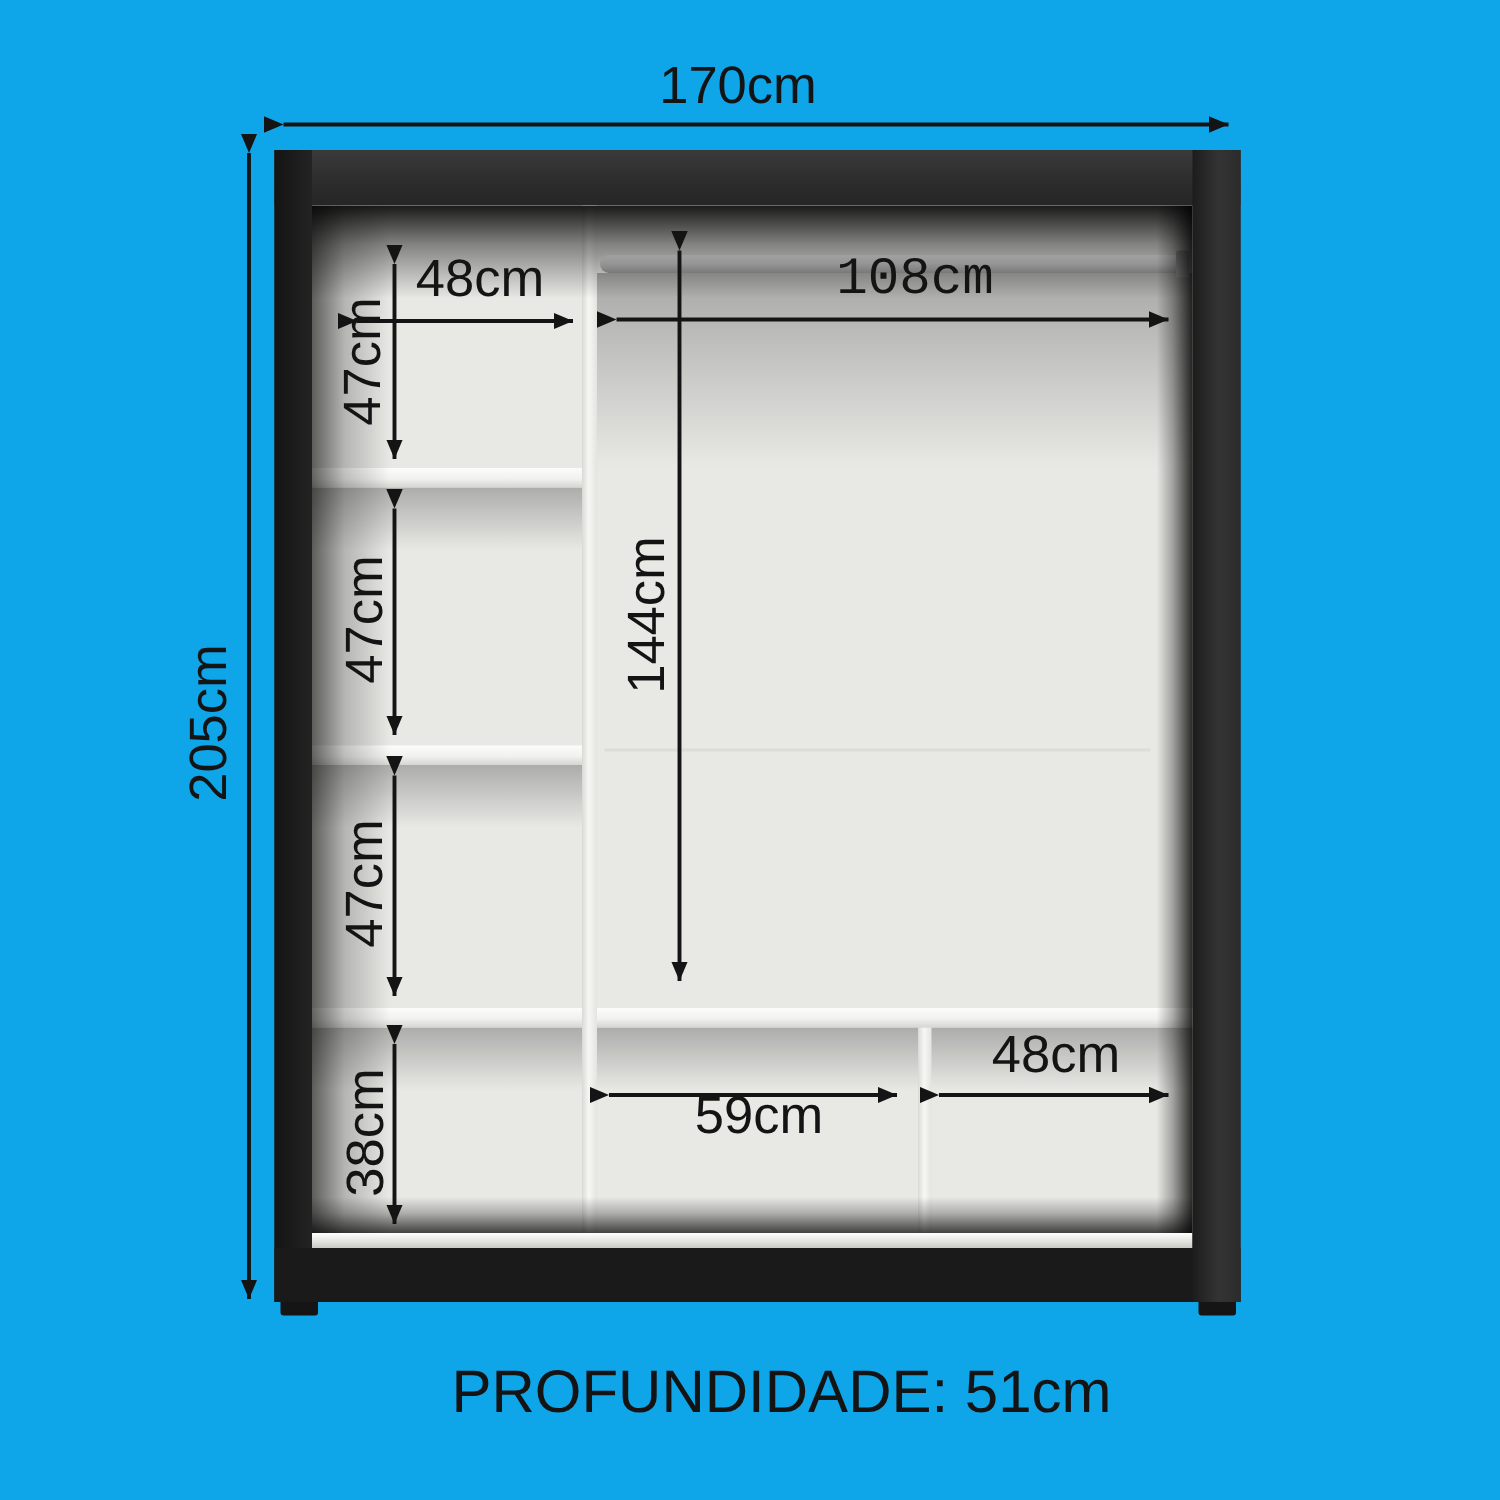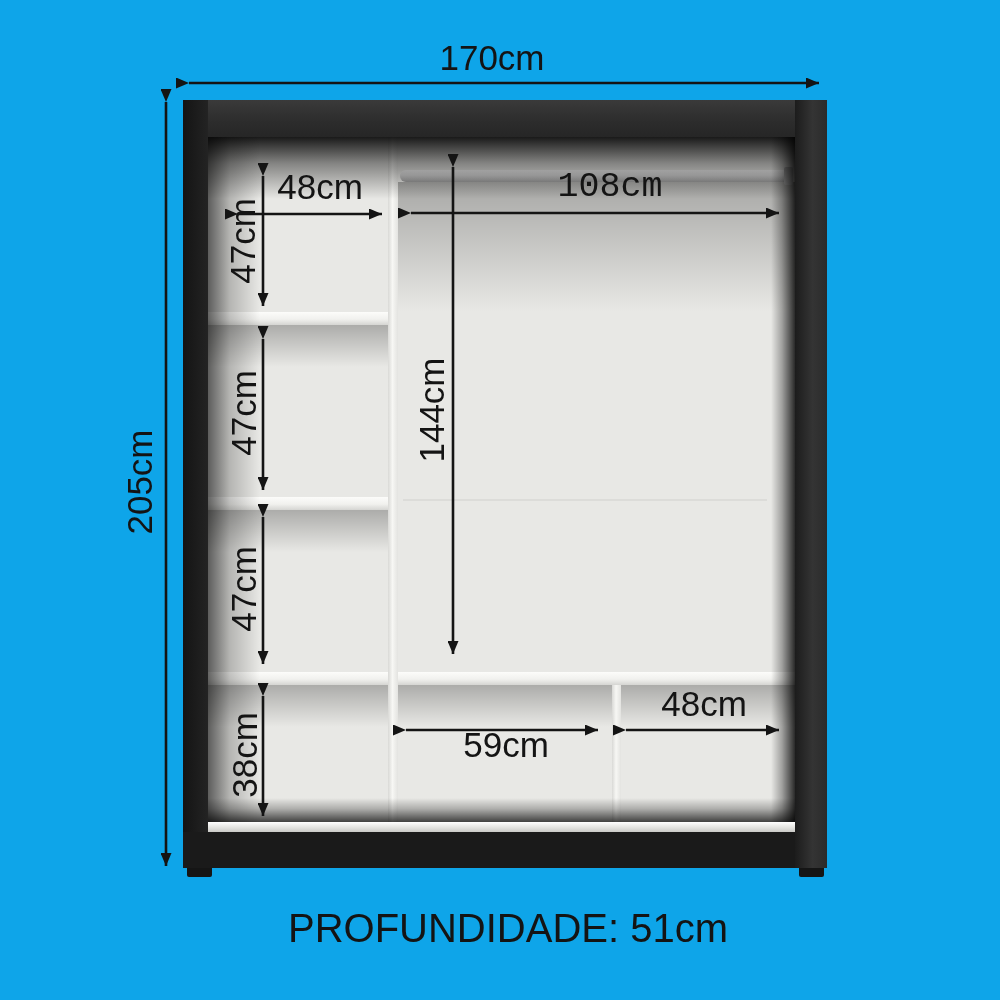--- a/index.html
+++ b/index.html
@@ -6,21 +6,21 @@
   #canvas{
     position:relative;width:1000px;height:1000px;background:#0ea5e9;overflow:hidden;
     font-family:"Liberation Sans",sans-serif;color:#141414;
   }
   
   .lbl{
     position:absolute;font-size:35px;line-height:1;white-space:nowrap;
     transform:translate(-50%,-50%);color:#141414;letter-spacing:0px;
   }
   .lbl.rot{transform:translate(-50%,-50%) rotate(-90deg);}
-  .lbl.depth{font-size:40px;}
+  .lbl.depth{font-size:40px;margin-left:13px;}
   
   .frame{position:absolute;left:183px;top:100px;width:644px;height:768px;background:#242424;}
   .frame-top-band{position:absolute;left:0;top:0;width:100%;height:37px;
     background:linear-gradient(180deg,#3a3a3a 0%,#2c2c2c 60%,#262626 100%);}
   .frame-left-band{position:absolute;left:0;top:0;width:25px;height:100%;
     background:linear-gradient(90deg,#141414 0%,#232323 100%);}
   .frame-right-band{position:absolute;right:0;top:0;width:32px;height:100%;
     background:linear-gradient(90deg,#1c1c1c 0%,#343434 55%,#2b2b2b 100%);}
   .frame-bottom-band{position:absolute;left:0;bottom:0;width:100%;height:36px;background:#1a1a1a;}
   .plinth{position:absolute;left:25px;top:722px;width:587px;height:10px;

